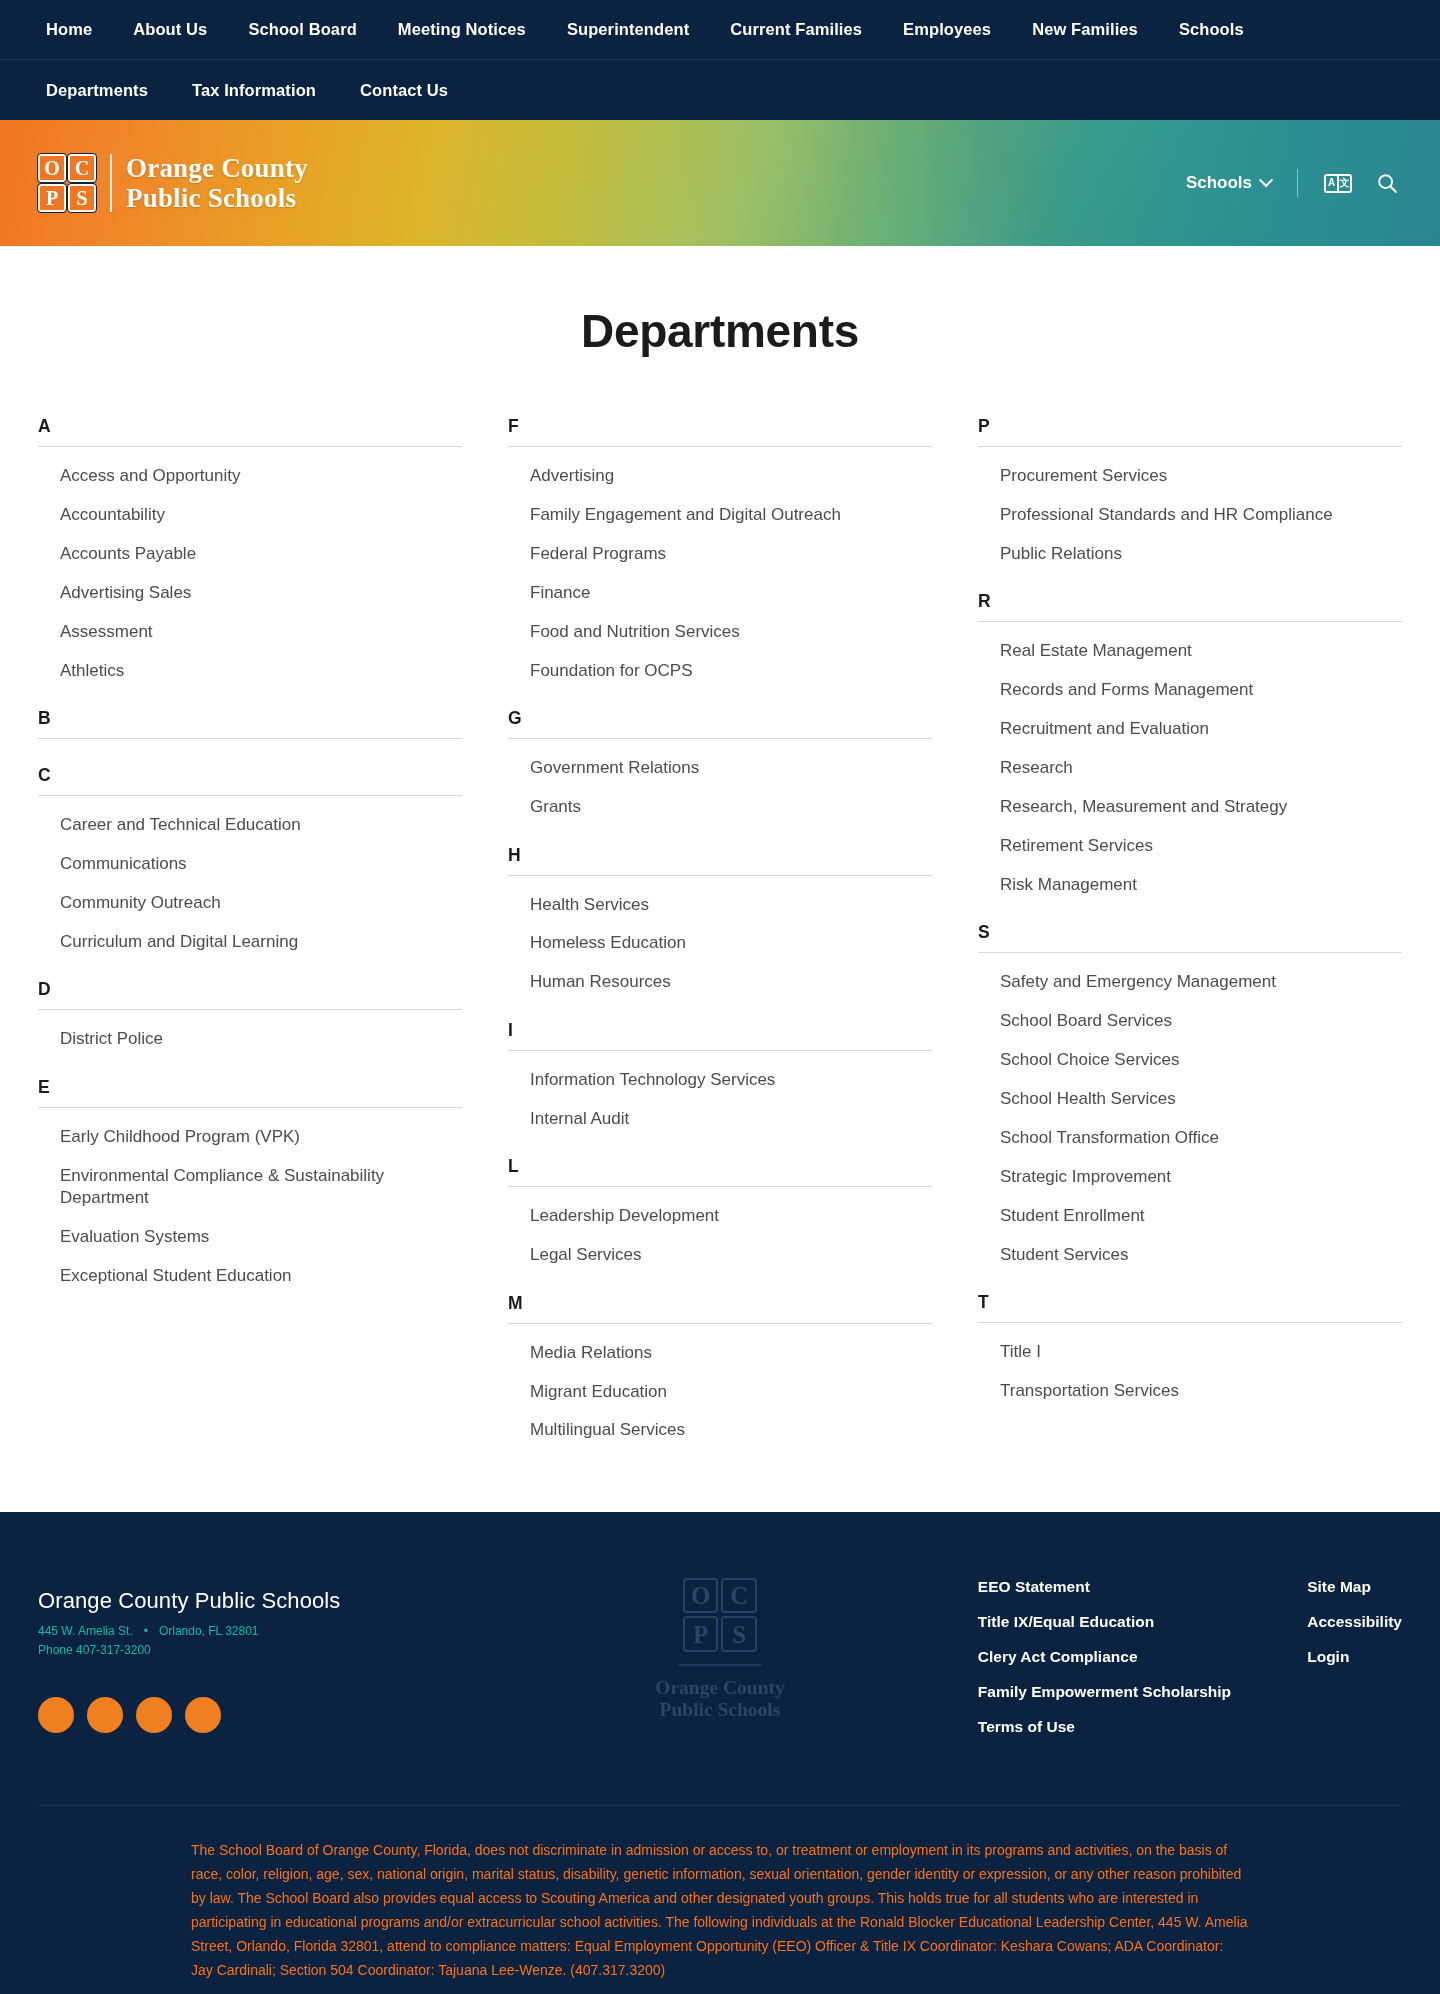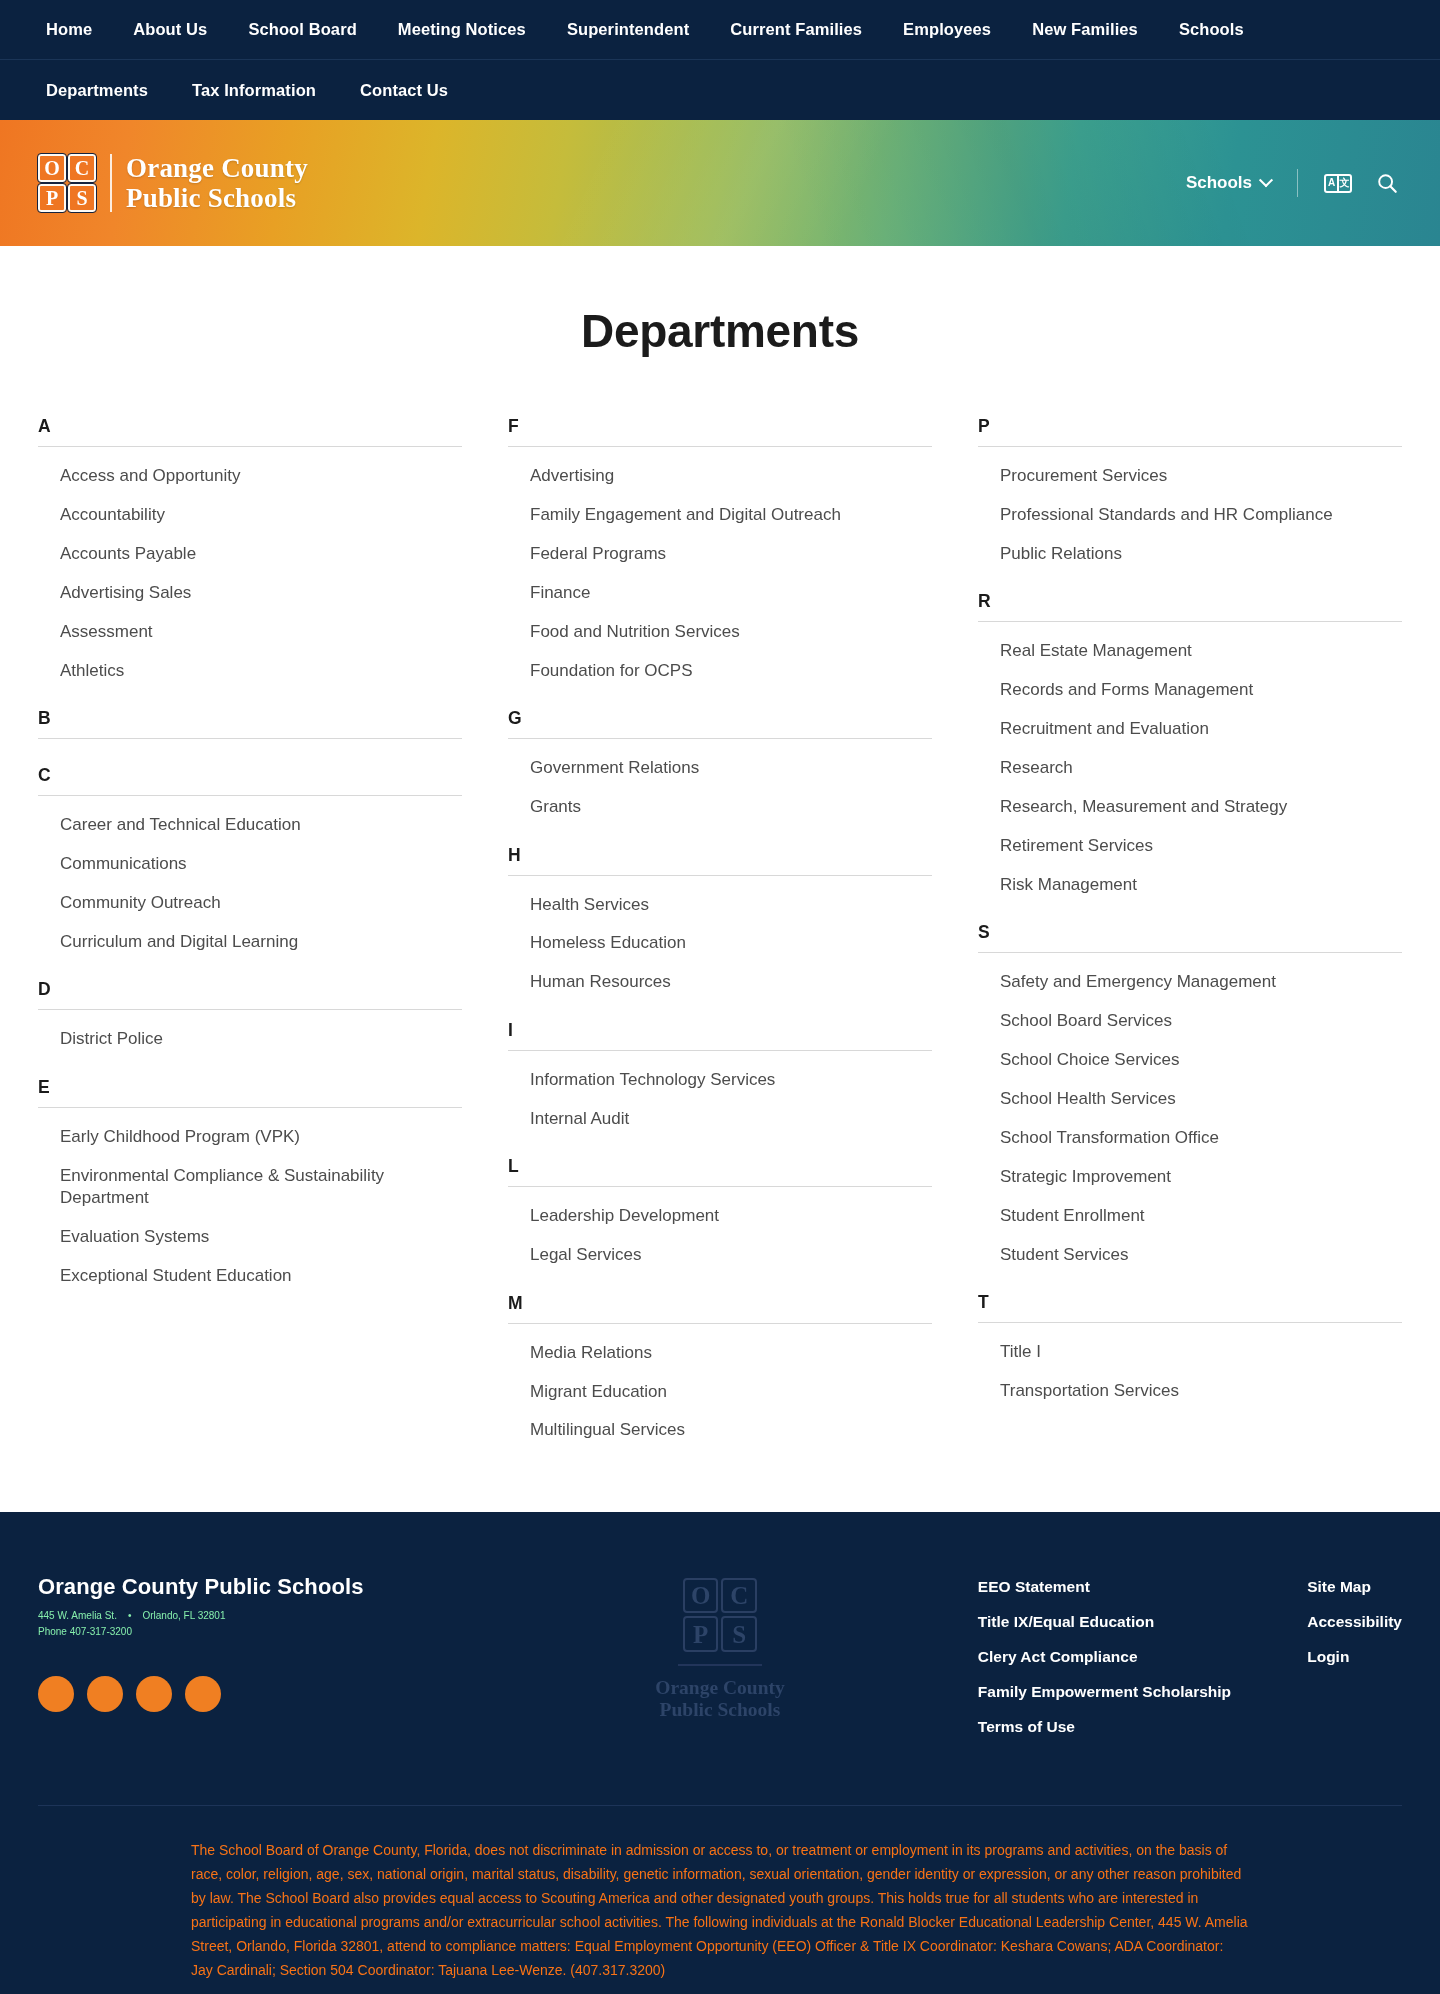--- a/index.html
+++ b/index.html
@@ -177,23 +177,23 @@
 
   
   .footer { background: #0b2240; color: #fff; padding: 0 38px; }
   .footer-top {
     display: flex;
     align-items: flex-start;
     padding: 62px 0 52px;
   }
   .f-left { width: 38%; }
   .f-org {
-    font-size: 22px; font-weight: 700; margin: 0 0 8px; letter-spacing: .1px;
-  }
-  .f-addr { font-size: 10px; line-height: 1.62; color: #86efac; }
+    font-size: 22px; font-weight: 400; margin: 14px 0 8px; letter-spacing: .1px;
+  }
+  .f-addr { font-size: 12px; line-height: 1.62; color: #14b8a6; }
   .f-addr .dot { padding: 0 11px; }
   .socials { display: flex; gap: 13px; margin-top: 36px; }
   .social-dot {
     width: 36px; height: 36px; border-radius: 50%;
     background: #f07f22; cursor: pointer;
   }
   .f-center {
     width: 24%;
     display: flex; flex-direction: column; align-items: center;
     padding-top: 4px;

